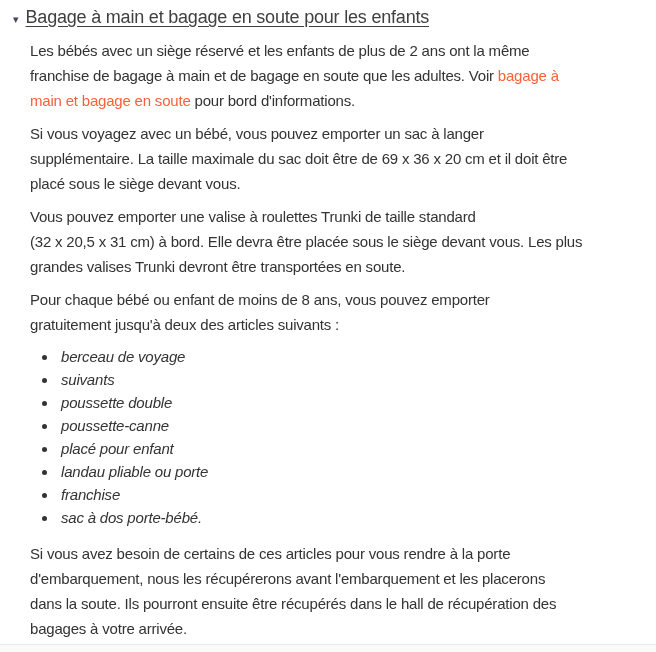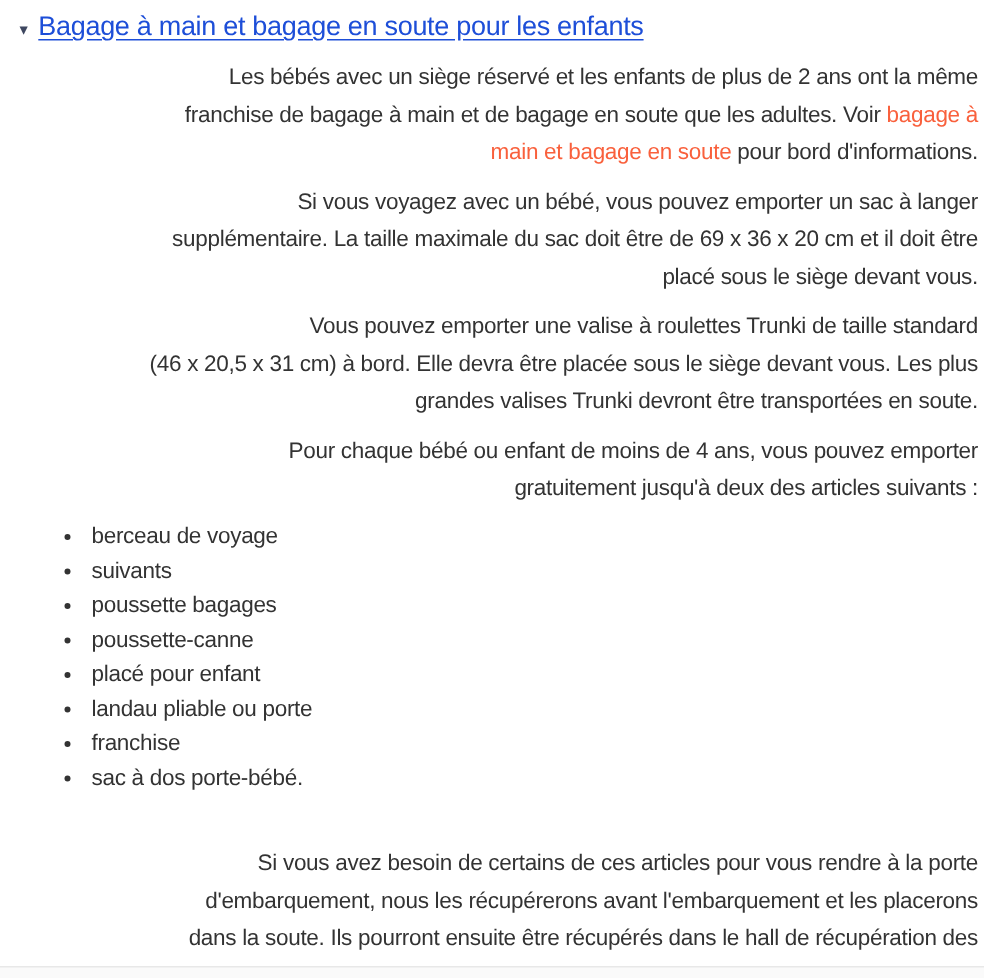--- a/index.html
+++ b/index.html
@@ -26,48 +26,48 @@
     cursor: pointer;
   }
   .tri {
     color: #3e4760;
     font-size: 11px;
     line-height: 20px;
     margin-right: 7px;
     flex: 0 0 auto;
   }
   .title-link {
-    color: #1d4ed8;
+    color: #404040;
     font-size: 18px;
     line-height: 22px;
     text-decoration: underline;
     text-underline-offset: 3px;
     letter-spacing: -0.2px;
   }
   .body-p {
     font-size: 15px;
     line-height: 25px;
     letter-spacing: -0.2px;
     margin: 0 0 8px 0;
     padding-right: 4px;
     white-space: pre-line;
-    text-align: right;
   }
   .inline-link {
     color: #f9603c;
     text-decoration: none;
     cursor: pointer;
     white-space: pre-line;
   }
   .items-list {
-    margin: 7px 0 33px 0;
+    margin: 7px 0 12px 0;
     padding-left: 28px;
     font-size: 15px;
     letter-spacing: -0.2px;
     list-style: disc outside;
+    font-style: italic;
   }
   .items-list li {
     line-height: 23px;
     padding-left: 3px;
   }
   .last-p {
     margin-bottom: 0;
   }
   .bottom-strip {
     position: absolute;
@@ -93,30 +93,30 @@
 
     <p class="body-p"><span>Les bébés avec un siège réservé et les enfants de plus de 2 ans ont la même
 franchise de bagage à main et de bagage en soute que les adultes. Voir </span><a class="inline-link">bagage à
 main et bagage en soute</a><span> pour bord d'informations.</span></p>
 
     <p class="body-p">Si vous voyagez avec un bébé, vous pouvez emporter un sac à langer
 supplémentaire. La taille maximale du sac doit être de 69 x 36 x 20 cm et il doit être
 placé sous le siège devant vous.</p>
 
     <p class="body-p">Vous pouvez emporter une valise à roulettes Trunki de taille standard
-(46 x 20,5 x 31 cm) à bord. Elle devra être placée sous le siège devant vous. Les plus
+(32 x 20,5 x 31 cm) à bord. Elle devra être placée sous le siège devant vous. Les plus
 grandes valises Trunki devront être transportées en soute.</p>
 
-    <p class="body-p">Pour chaque bébé ou enfant de moins de 4 ans, vous pouvez emporter
+    <p class="body-p">Pour chaque bébé ou enfant de moins de 8 ans, vous pouvez emporter
 gratuitement jusqu'à deux des articles suivants :</p>
 
     <ul class="items-list">
       <li>berceau de voyage</li>
       <li>suivants</li>
-      <li>poussette bagages</li>
+      <li>poussette double</li>
       <li>poussette-canne</li>
       <li>placé pour enfant</li>
       <li>landau pliable ou porte</li>
       <li>franchise</li>
       <li>sac à dos porte-bébé.</li>
     </ul>
 
     <p class="body-p last-p">Si vous avez besoin de certains de ces articles pour vous rendre à la porte
 d'embarquement, nous les récupérerons avant l'embarquement et les placerons
 dans la soute. Ils pourront ensuite être récupérés dans le hall de récupération des

